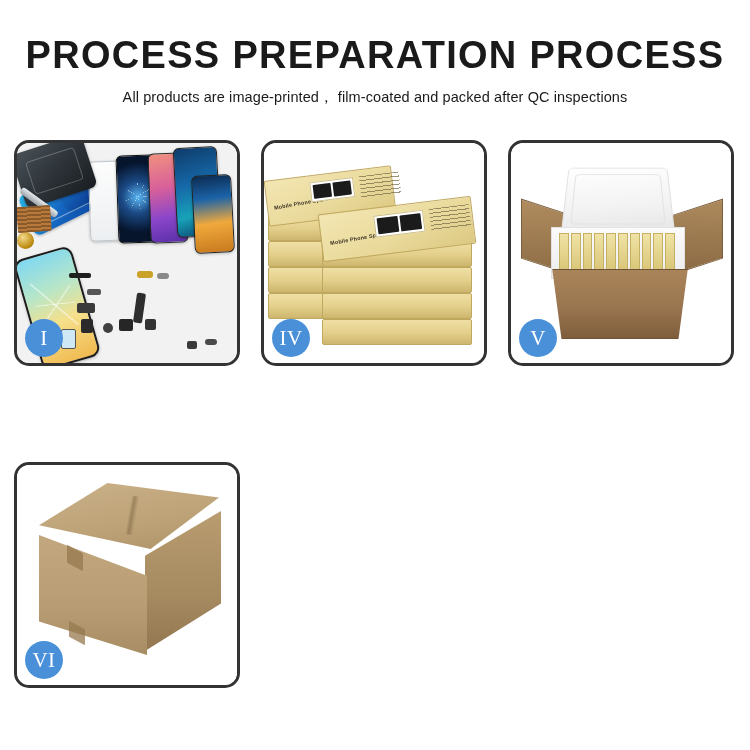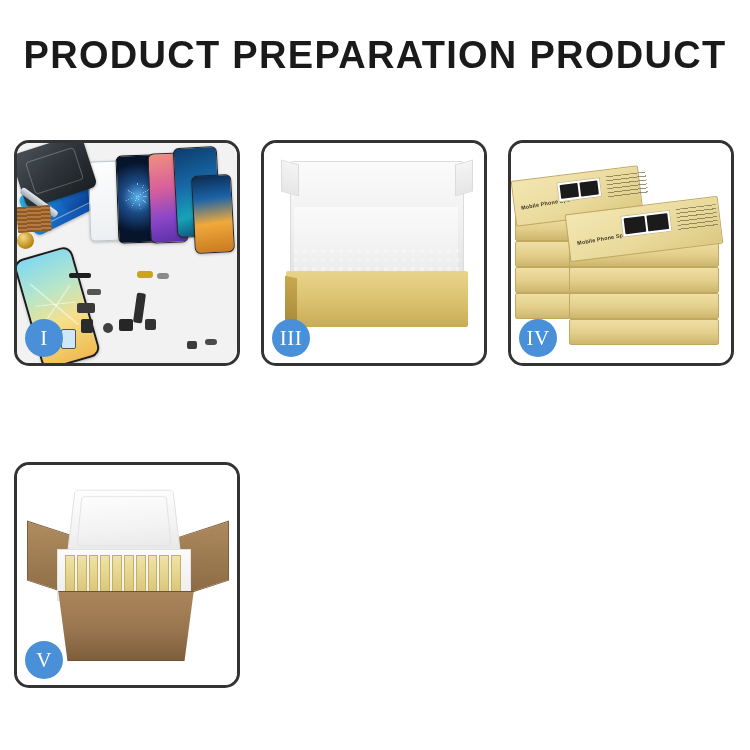--- a/index.html
+++ b/index.html
@@ -476,21 +476,22 @@
     background: rgba(150,120,78,.75);
     border-radius: 1px;
   }
   .ct1 { left: 50px; top: 84px;  width: 16px; height: 18px; transform: skewY(28deg); }
   .ct2 { left: 52px; top: 160px; width: 16px; height: 16px; transform: skewY(28deg); }
 </style>
 </head>
 <body>
 
 <div class="header">
-  <h1 class="title">PRODUCT PREPARATION PRODUCT</h1>
+  <h1 class="title">PROCESS PREPARATION PROCESS</h1>
+  <p class="subtitle">All products are image-printed， film-coated and packed after QC inspections</p>
 </div>
 
 <div class="grid">
 
   <div class="panel p1">
     <div class="panel-media">
       <div class="ph adhesive"></div>
       <div class="ph adhesive2"></div>
       <div class="ph glass"></div>
       <div class="ph ph-dark"></div>
@@ -513,33 +514,20 @@
       <div class="comp c9"></div>
       <div class="comp c10"></div>
       <div class="comp c11"></div>
       <div class="comp c12"></div>
       <div class="comp c13"></div>
     </div>
     <div class="badge">I</div>
   </div>
 
 
-  <div class="panel p3">
-    <div class="panel-media">
-      <div class="lid">
-        <div class="lid-flapL"></div>
-        <div class="lid-flapR"></div>
-      </div>
-      <div class="foam"></div>
-      <div class="tray">
-        <div class="tray-left"></div>
-      </div>
-    </div>
-    <div class="badge">III</div>
-  </div>
 
   <div class="panel p4">
     <div class="panel-media">
       <div class="stack">
 
         <div class="sbox" style="left:4px;  top:150px; width:118px; height:24px;"></div>
         <div class="sbox" style="left:4px;  top:124px; width:118px; height:24px;"></div>
         <div class="sbox" style="left:4px;  top:98px;  width:118px; height:24px;"></div>
         <div class="sbox" style="left:4px;  top:72px;  width:118px; height:24px;"></div>
 
@@ -586,14 +574,25 @@
           <i></i>
           <i></i>
           <i></i>
           <i></i>
       </div>
       <div class="carton-front"></div>
     </div>
     <div class="badge">V</div>
   </div>
 
+  <div class="panel p6">
+    <div class="panel-media">
+      <div class="c-top"></div>
+      <div class="c-side"></div>
+      <div class="c-front"></div>
+      <div class="c-seam"></div>
+      <div class="c-tape ct1"></div>
+      <div class="c-tape ct2"></div>
+    </div>
+    <div class="badge">VI</div>
+  </div>
 
 </div>
 
 </body></html>

